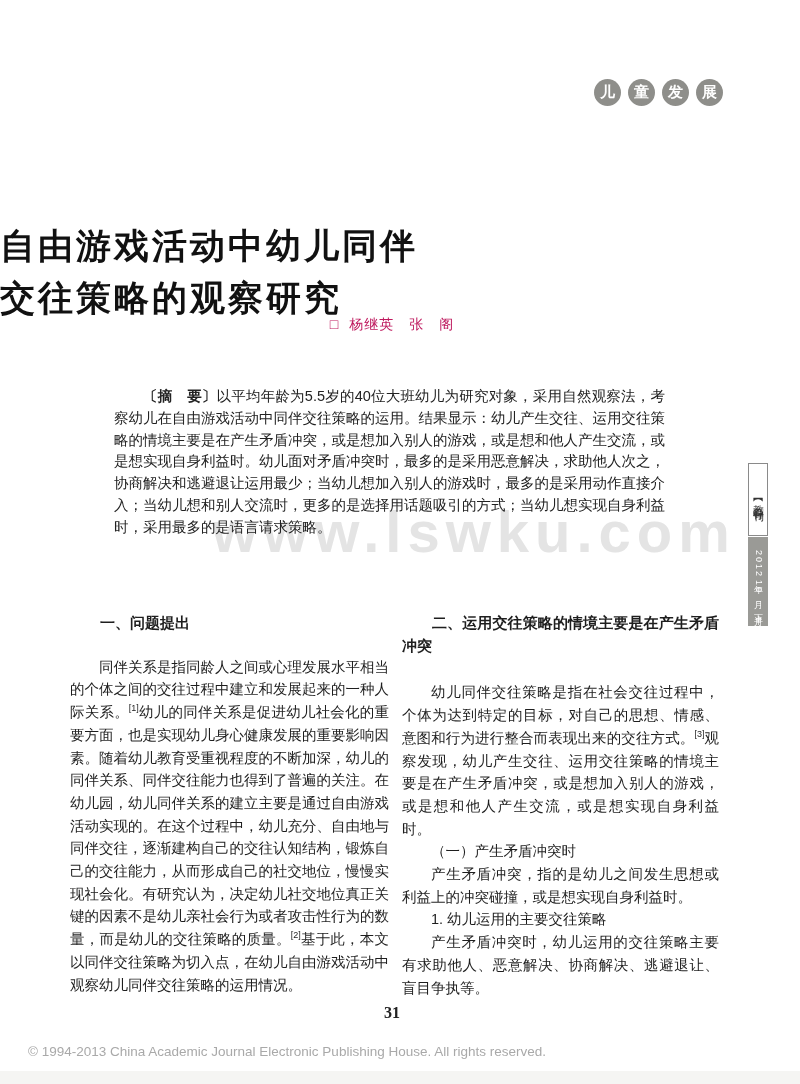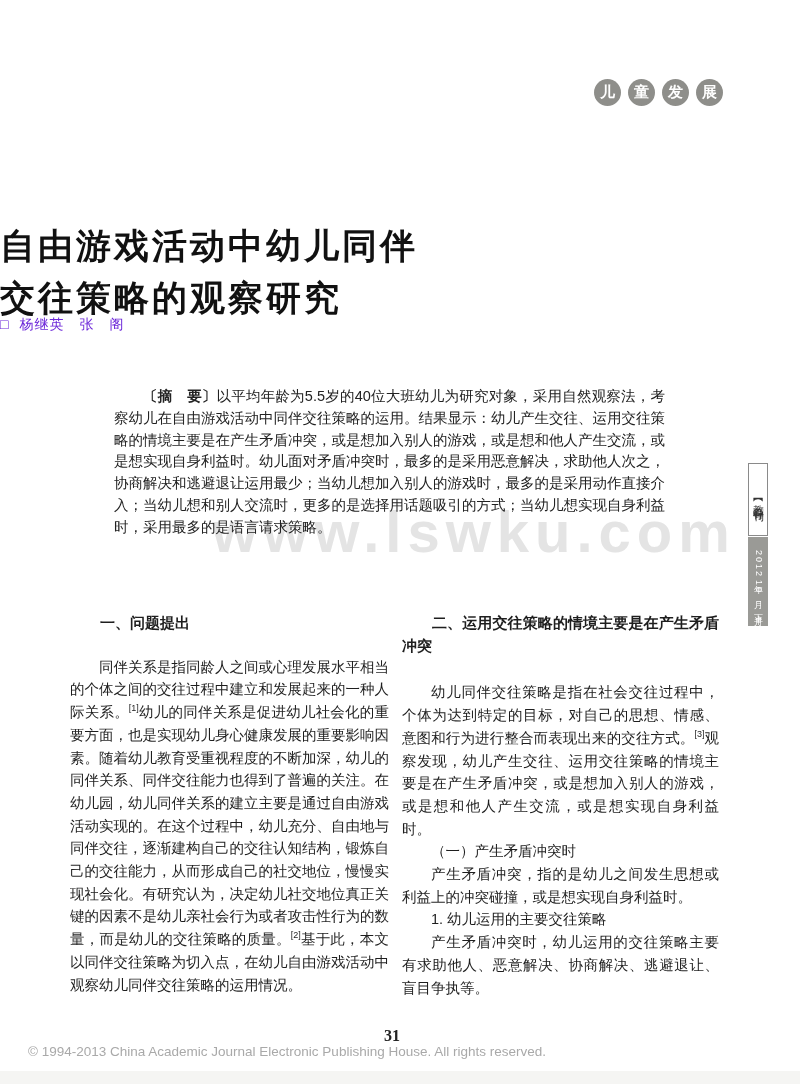--- a/index.html
+++ b/index.html
@@ -23,21 +23,21 @@
   }
 
   
   .title-block {
     position: absolute; top: 190px; left: 0; width: 784px;
     text-align: left; font-weight: bold;
     font-size: 35px; line-height: 52px; letter-spacing: 3px; color: #111; margin-top: 30px;
   }
   .authors {
     position: absolute; top: 316px; left: 0; width: 784px;
-    font-size: 14px; color: #6d28d9; letter-spacing: 1px;
+    text-align: center; font-size: 14px; color: #be185d; letter-spacing: 1px;
   }
   .authors .marker { margin-right: 10px; }
   .authors .names { white-space: pre; }
 
   
   .abstract-block {
     position: absolute; top: 386px; left: 114px; width: 551px;
     font-size: 14.5px; line-height: 21.8px;
     text-align: justify; color: #222;
   }
@@ -79,21 +79,21 @@
   .col-left  { left: 70px;  width: 319px; }
   .col-right { left: 402px; width: 317px; }
   .col h3 { font-size: 15px; font-weight: bold; text-indent: 2em; }
   .col-left  h3 { margin-bottom: 21px; }
   .col-right h3 { margin-bottom: 24px; }
   .col p { text-indent: 2em; }
   .col sup { font-size: 9px; vertical-align: super; line-height: 0; }
 
   
   .page-number {
-    position: absolute; top: 1027px; left: 0; width: 784px;
+    position: absolute; top: 1004px; left: 0; width: 784px;
     text-align: center; font-family: "Liberation Serif", serif;
     font-weight: bold; font-size: 16px; color: #222;
   }
   .footer-line {
     position: absolute; top: 1044px; left: 28px; width: 744px;
     font-family: Liberation Sans, sans-serif;
     font-size: 13.5px; color: #a9a9a9;
     display: flex; gap: 38px; white-space: nowrap; flex-direction: column;
   }
   .bottom-strip {

